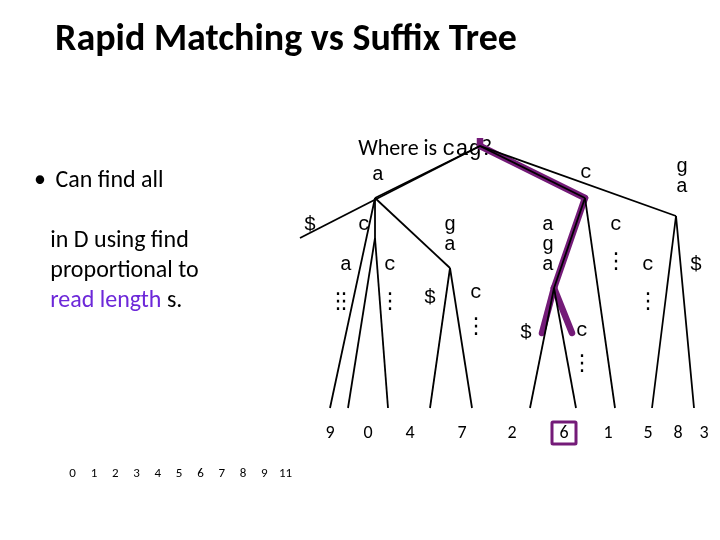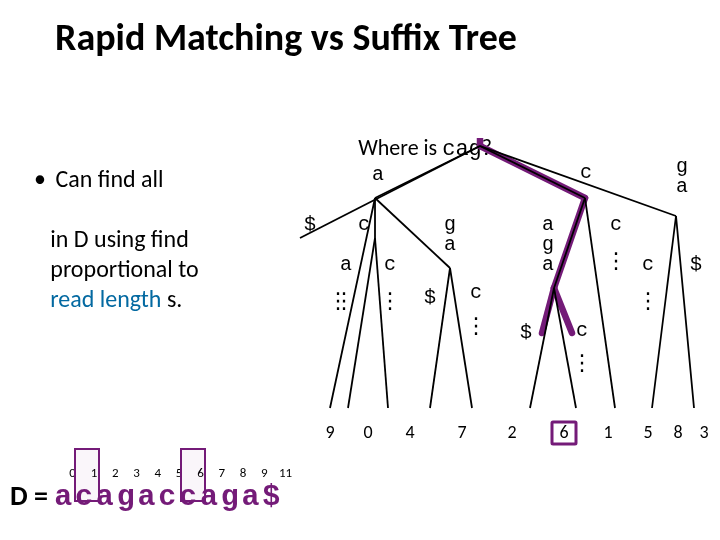--- a/index.html
+++ b/index.html
@@ -44,21 +44,21 @@
     width: 260px;
     font-size: 24px;
     line-height: 1.25;
     color: #000;
   }
   .bullet .dot {
     display: inline-block;
     width: 16px;
   }
   .bullet .highlight {
-    color: #0369a1;
+    color: #6d28d9;
   }
 
   
   .dstring-row {
     position: absolute;
     left: 10px;
     bottom: 26px;
     font-size: 26px;
   }
   .dstring-row .prefix {
@@ -165,26 +165,20 @@
     <span>3</span>
     <span>4</span>
     <span>5</span>
     <span>6</span>
     <span>7</span>
     <span>8</span>
     <span>9</span>
     <span>11</span>
   </div>
 
-  <div class="dstring-row">
-    <span class="prefix">D = </span><span class="dstring"><span>acagaccaga$</span>
-      <span class="box b1"></span>
-      <span class="box b6"></span>
-    </span>
-  </div>
 
   <div class="tree-wrap">
     <svg width="420" height="320" viewBox="0 0 420 320">
 
       <line class="edge-hl" x1="190" y1="-6" x2="190" y2="8"></line>
       <line class="edge-hl" x1="190" y1="8" x2="295" y2="60"></line>
       <line class="edge-hl" x1="295" y1="60" x2="264" y2="150"></line>
 
       <line class="edge-hl" x1="264" y1="150" x2="252" y2="195"></line>
       <line class="edge-hl" x1="264" y1="150" x2="282" y2="195"></line>

